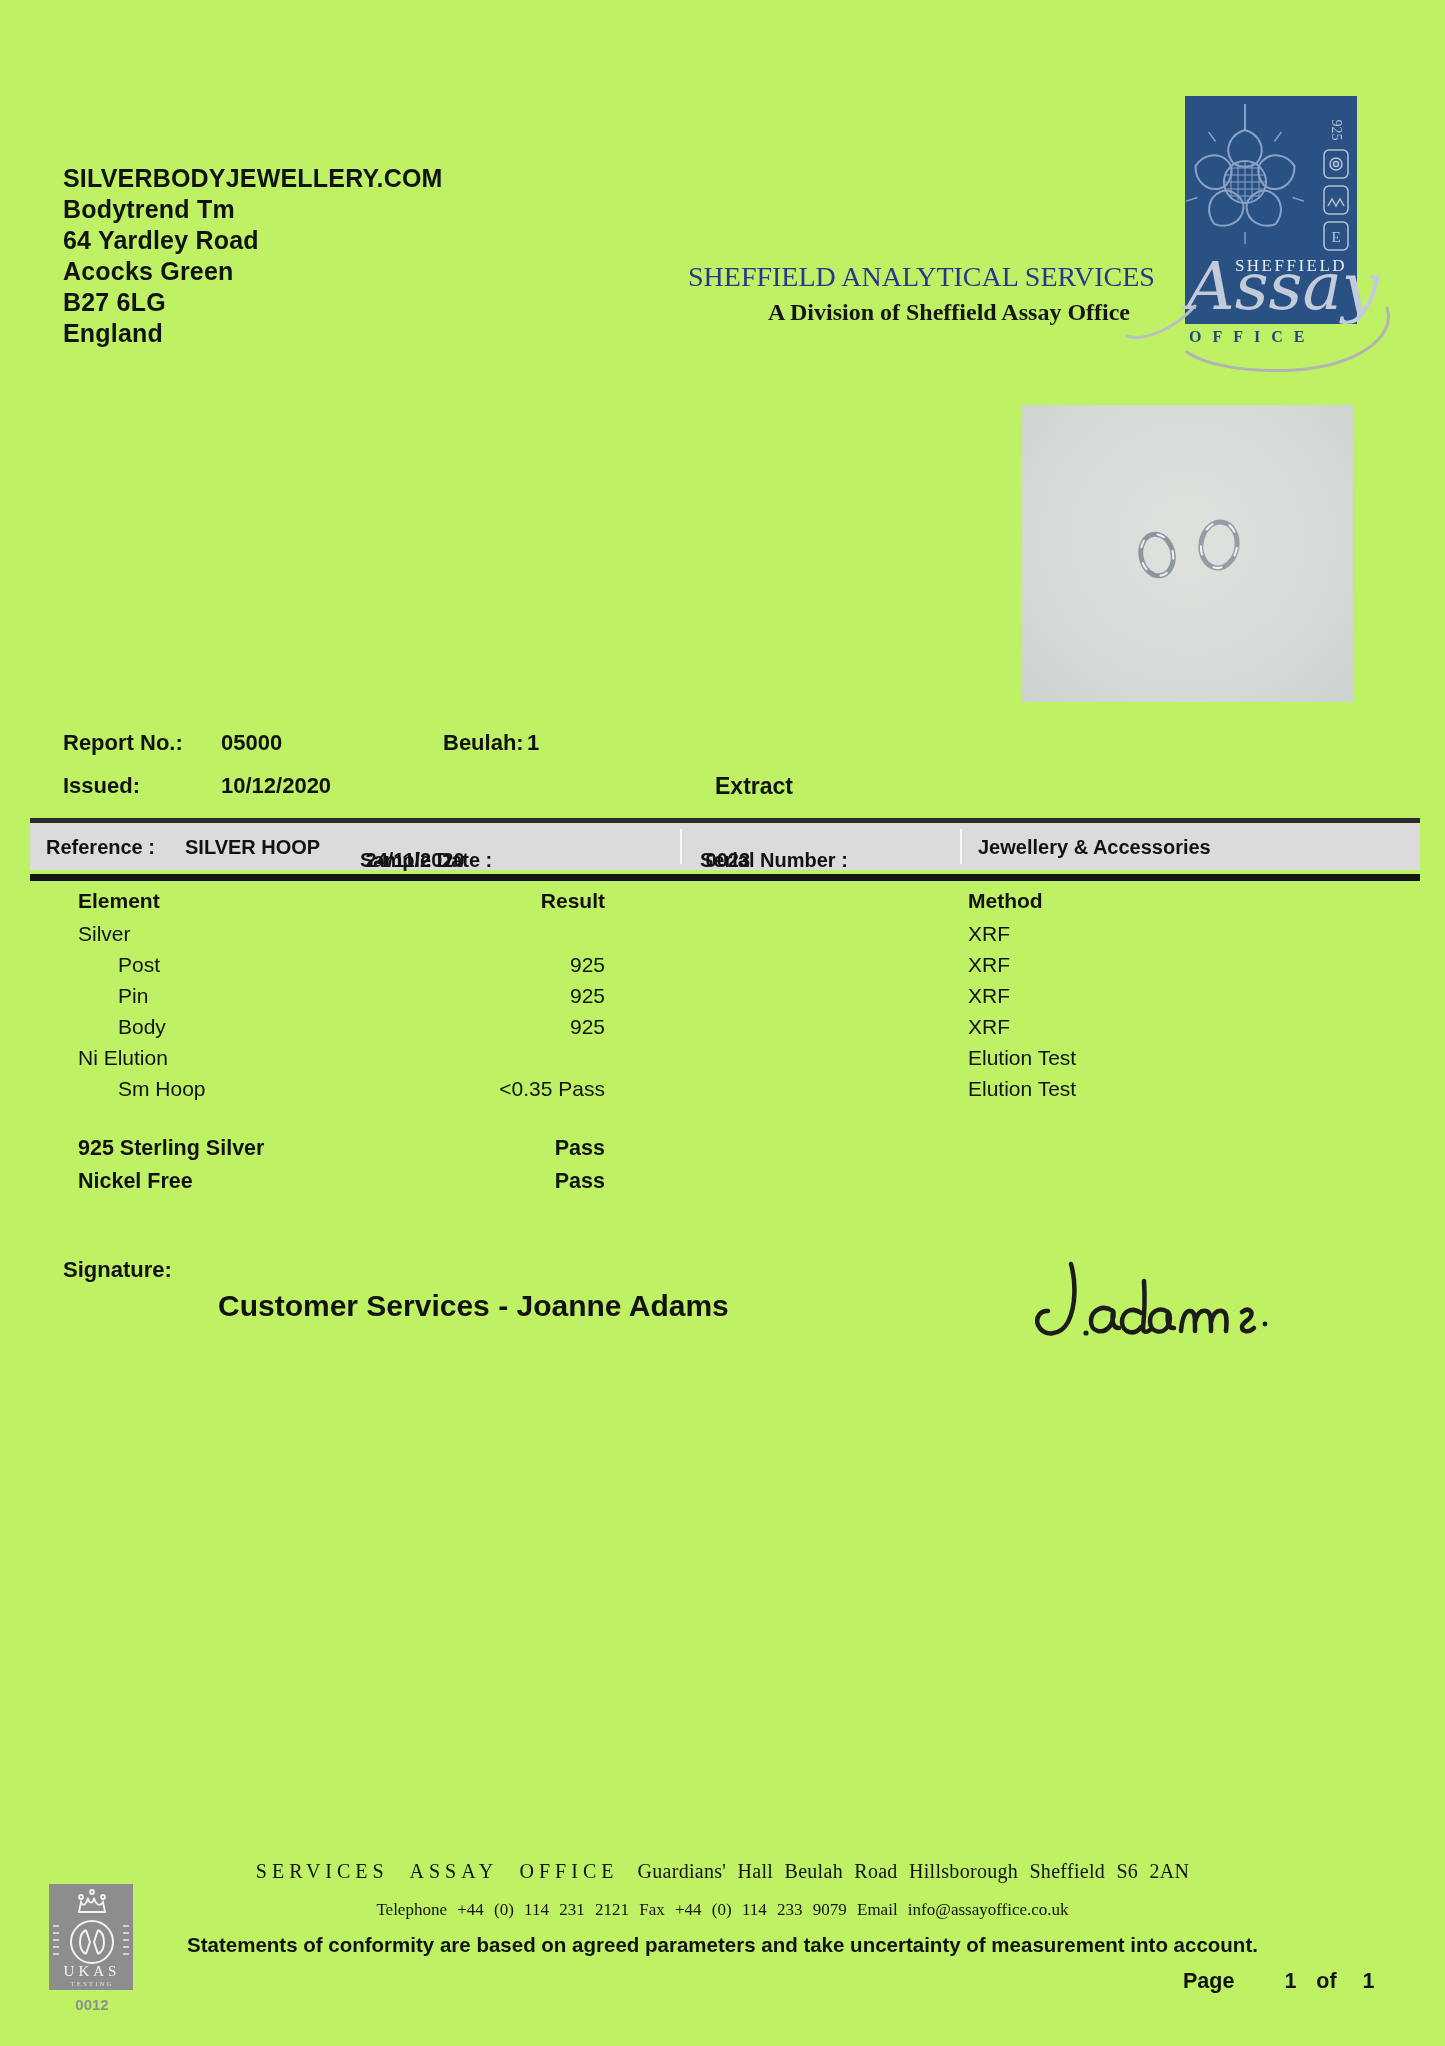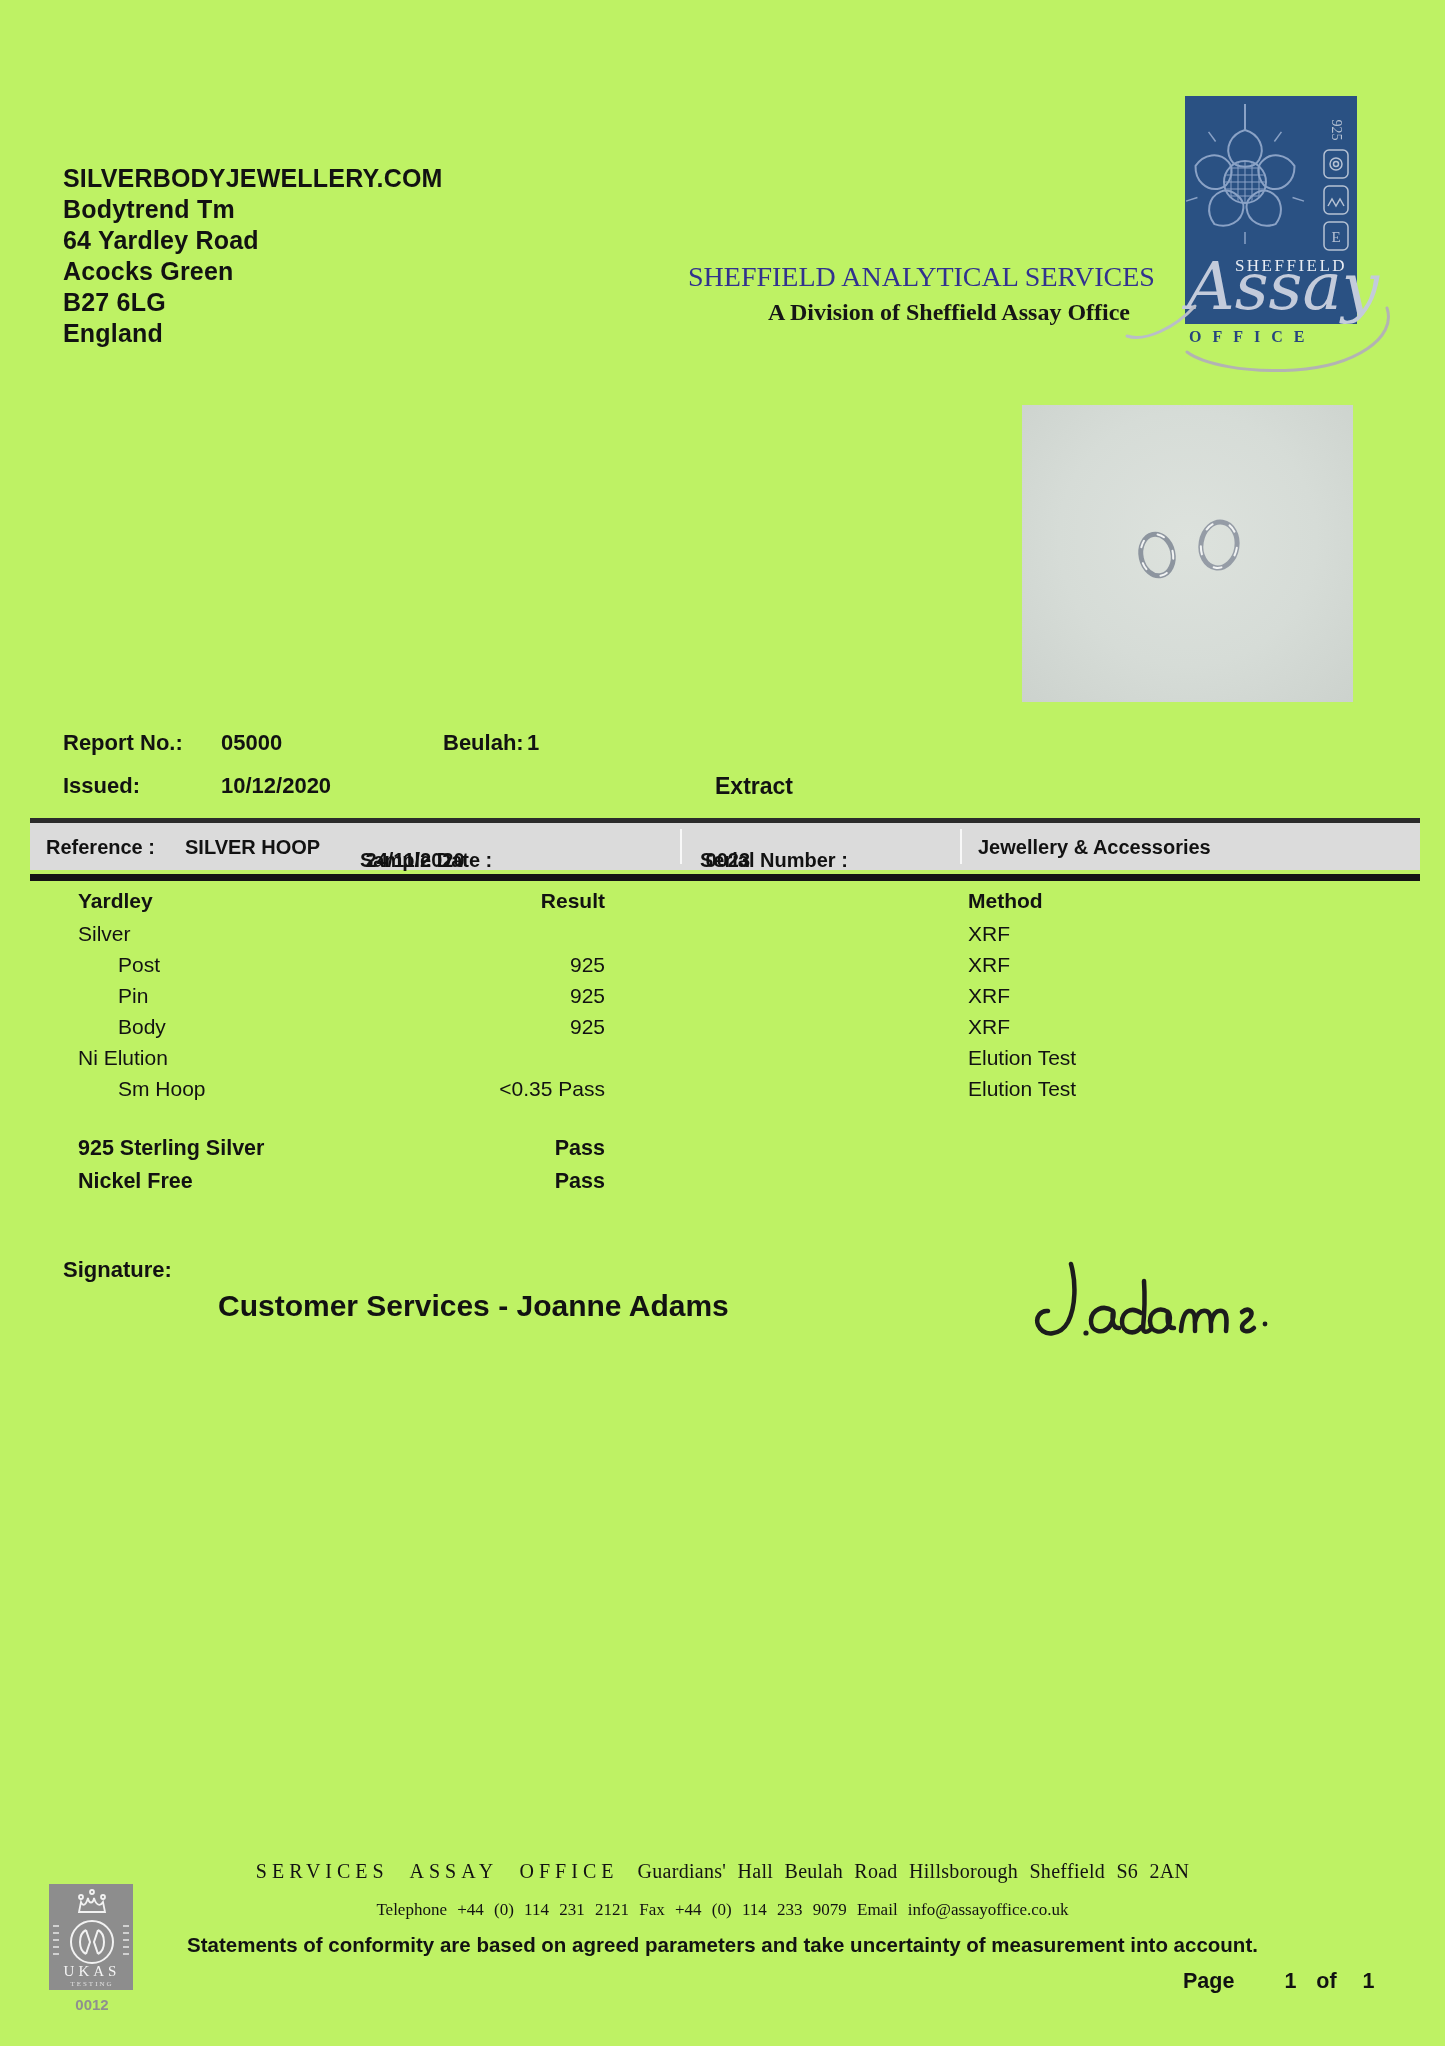--- a/index.html
+++ b/index.html
@@ -172,21 +172,21 @@
     <span style="left:155px">SILVER HOOP</span>
     <span style="left:330px"><span>Sample Date :</span>&nbsp;<span>24/11/2020</span></span>
     <span style="left:670px"><span>Serial Number :</span>&nbsp;<span>0023</span></span>
     <span style="left:948px">Jewellery &amp; Accessories</span>
     <i class="rb-divider" style="left:650px"></i>
     <i class="rb-divider" style="left:930px"></i>
   </div>
   <div class="abs thickline"></div>
 
   <div class="abs thead">
-    <span class="c-el">Yardley</span>
+    <span class="c-el">Element</span>
     <span class="c-res">Result</span>
     <span class="c-met">Method</span>
   </div>
   <div class="abs tbody" id="results-rows">
       <div class="trow">
         <span class="c-el">Silver</span>
         <span class="c-res"></span>
         <span class="c-met">XRF</span>
       </div>
       <div class="trow indent">

